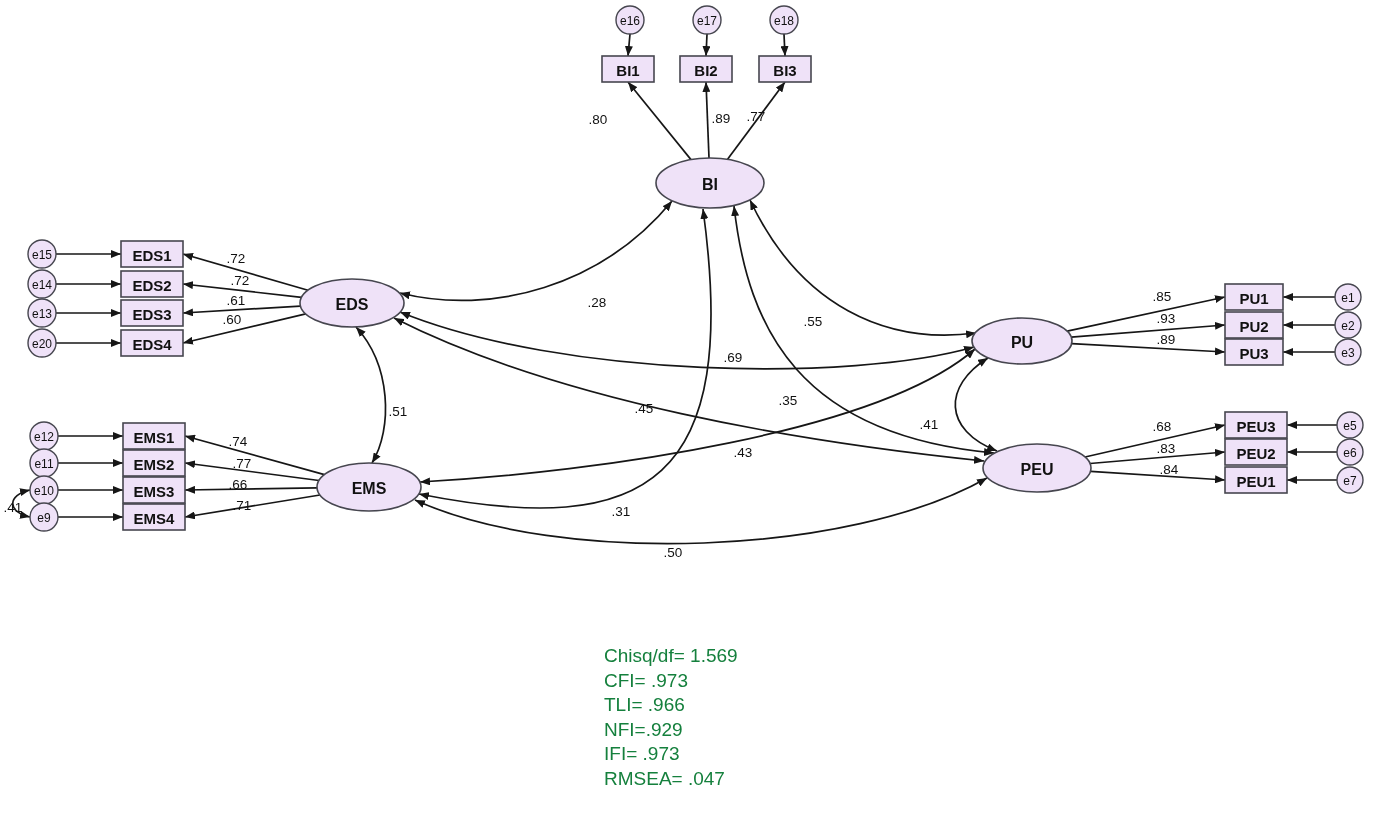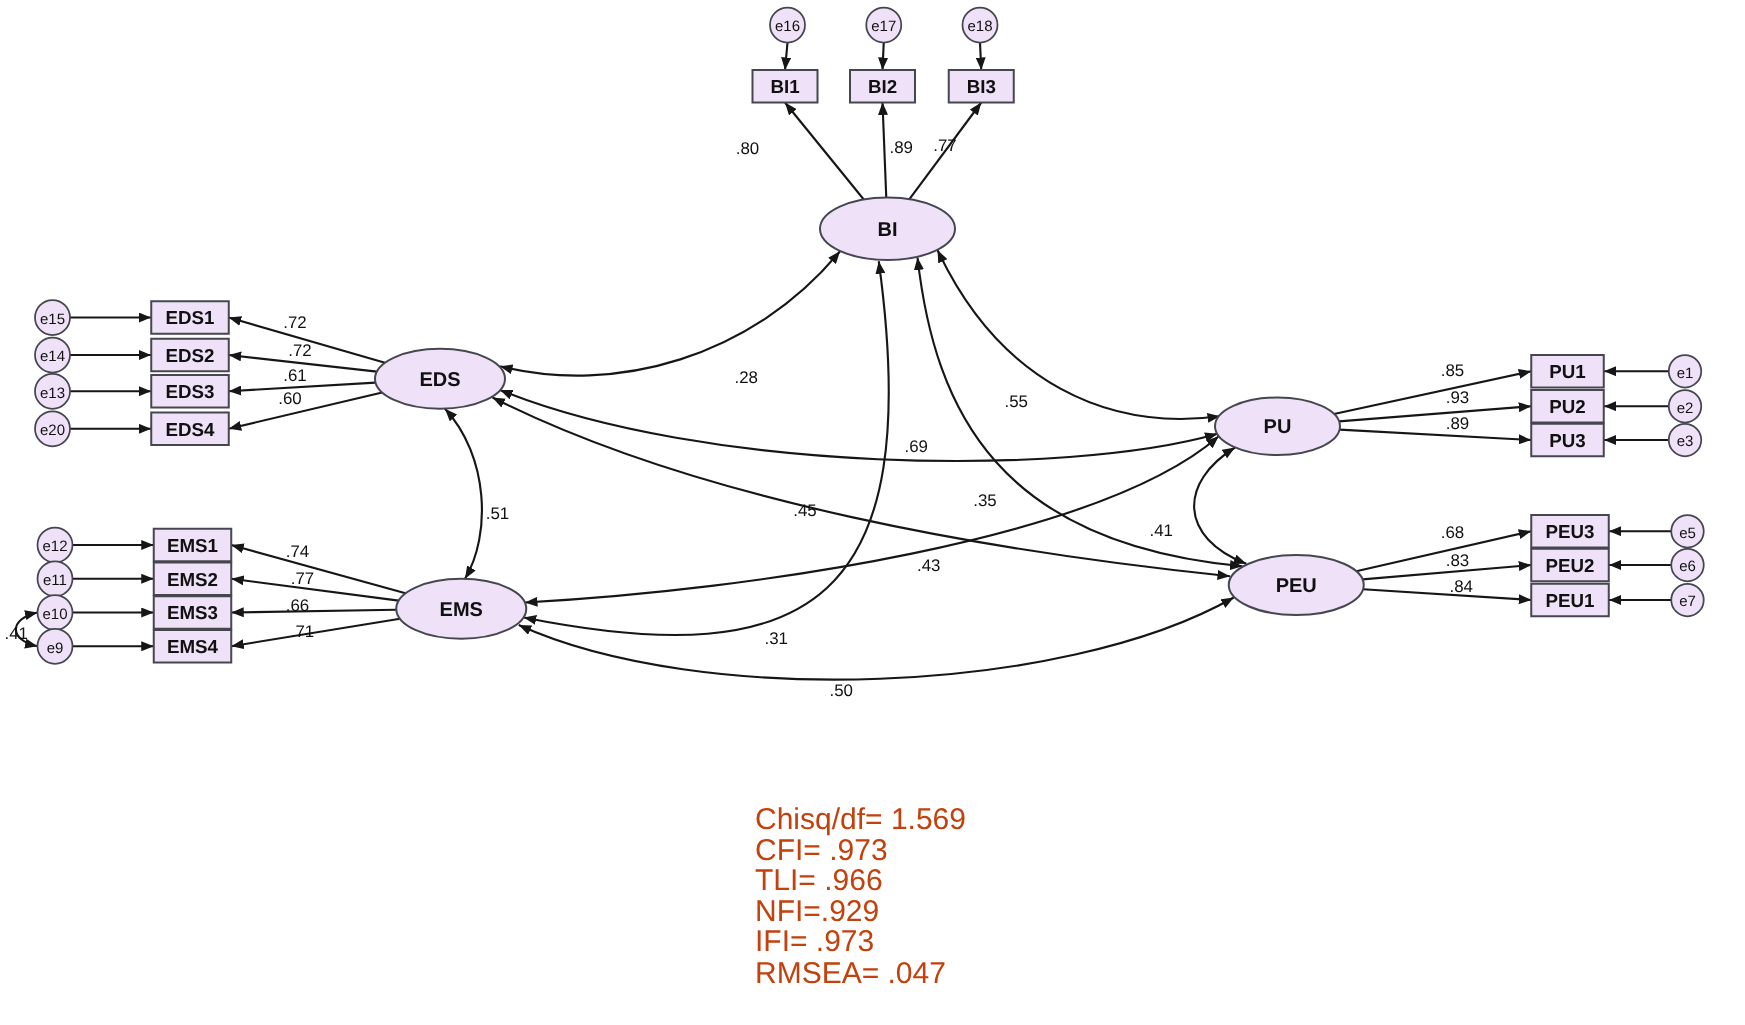--- a/index.html
+++ b/index.html
@@ -10,23 +10,23 @@
     background: #ffffff;
     font-family: "Liberation Sans", sans-serif;
     overflow: hidden;
   }
   #diagram { position: absolute; left: 0; top: 0; }
   #diagram text { font-family: "Liberation Sans", sans-serif; fill: #111111; }
   #fit-stats {
     position: absolute;
     left: 604px;
     top: 644px;
-    font-size: 24px;
+    font-size: 19px;
     line-height: 24.6px;
-    color: #c2410c;
+    color: #15803d;
     font-family: "Liberation Sans", sans-serif;
   }
   #fit-stats div { white-space: pre; }
 </style>
 </head>
 <body>
 
 <div id="canvas">
   <svg id="diagram" width="1396" height="820" viewBox="0 0 1396 820">
       <defs>

